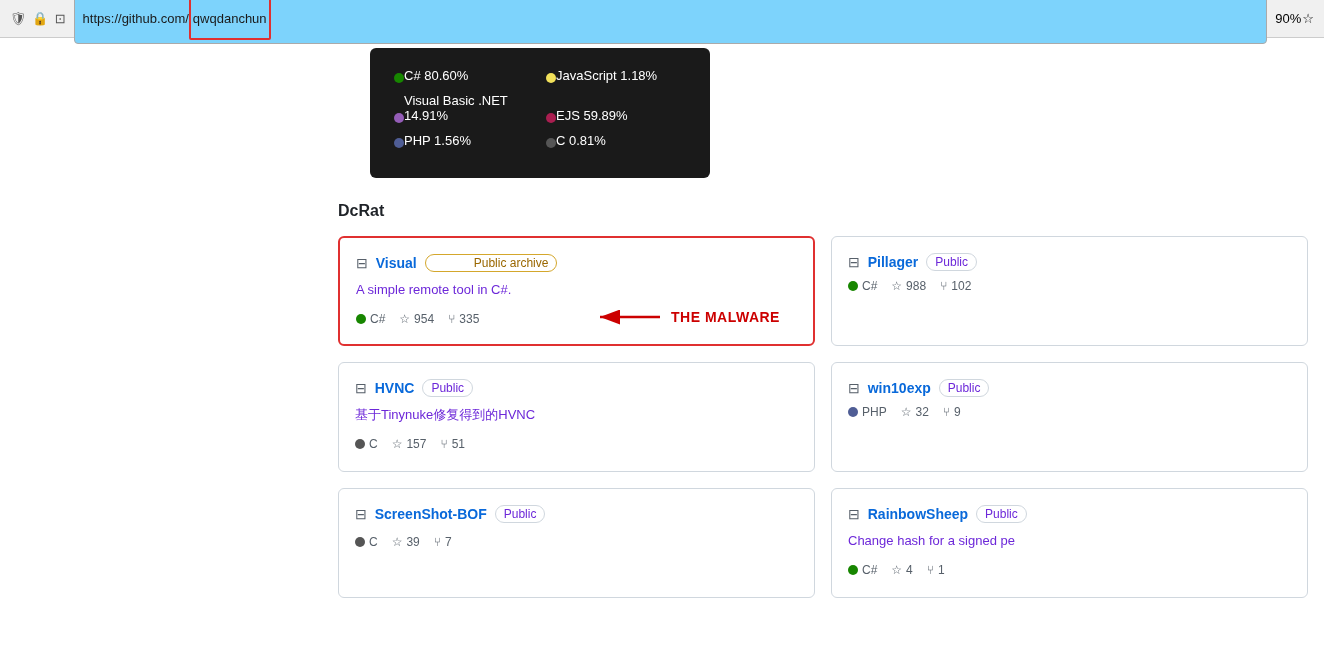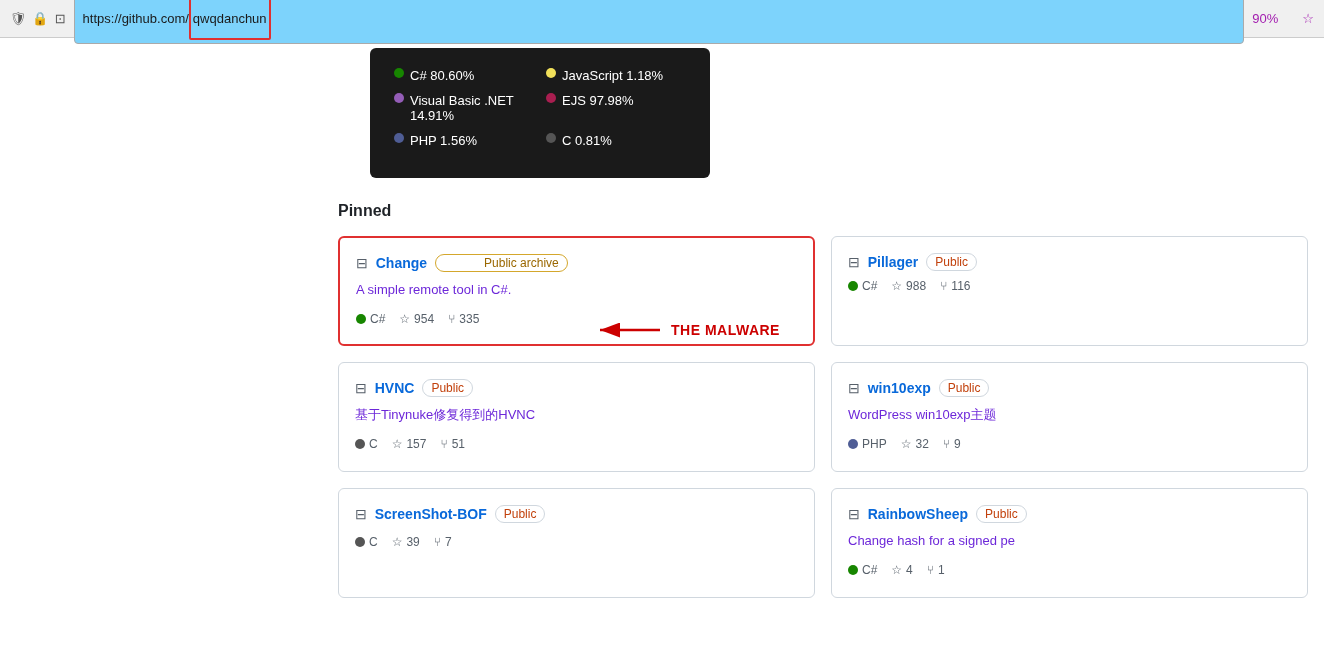--- a/index.html
+++ b/index.html
@@ -27,21 +27,21 @@
       color: #1a1a1a;
       display: flex;
       align-items: center;
     }
     .url-highlight {
       border: 2px solid #e03030;
       border-radius: 2px;
       padding: 12px 2px;
       color: #1a1a1a;
     }
-    .zoom-star { display: flex; gap: 24px; align-items: center; font-size: 13px; color: #a21caf; }
+    .zoom-star { display: flex; gap: 1px; align-items: center; font-size: 13px; color: #000000; }
 
     
     .page-content {
       padding: 0 0 30px 0;
       max-width: 1324px;
     }
 
     
     .language-card {
       background: #1a1a1a;
@@ -53,22 +53,21 @@
       margin-left: 370px;
       margin-top: 10px;
     }
     .lang-row {
       display: flex;
       justify-content: space-between;
       margin-bottom: 10px;
     }
     .lang-item {
       display: flex;
-      align-items: flex-start;
-      gap: 6px;
+      align-items: flex-end;
       font-size: 13px;
       min-width: 140px;
     }
     .lang-dot {
       width: 10px;
       height: 10px;
       border-radius: 50%;
       flex-shrink: 0;
     }
 
@@ -117,21 +116,21 @@
       font-weight: 600;
       color: #0969da;
       font-size: 14px;
       text-decoration: none;
     }
     .badge {
       border: 1px solid #d0d7de;
       border-radius: 20px;
       padding: 1px 8px;
       font-size: 12px;
-      color: #c2410c;
+      color: #6d28d9;
     }
     .badge-archive {
       border-color: #d4a72c;
       color: #9a6700;
       background: transparent;
       padding-left: 48px;
     }
     .repo-desc {
       font-size: 13px;
       color: #6d28d9;
@@ -199,44 +198,44 @@
           <span>JavaScript 1.18%</span>
         </div>
       </div>
       <div class="lang-row">
         <div class="lang-item">
           <div class="lang-dot" style="background:#945db7;"></div>
           <span>Visual Basic .NET 14.91%</span>
         </div>
         <div class="lang-item">
           <div class="lang-dot" style="background:#a91e50;"></div>
-          <span>EJS 97.98%</span>
+          <span>EJS 59.89%</span>
         </div>
       </div>
       <div class="lang-row">
         <div class="lang-item">
           <div class="lang-dot" style="background:#4F5D95;"></div>
           <span>PHP 1.56%</span>
         </div>
         <div class="lang-item">
           <div class="lang-dot" style="background:#555555;"></div>
           <span>C 0.81%</span>
         </div>
       </div>
     </div>
 
     <div class="pinned-section">
-      <div class="pinned-title">Pinned</div>
+      <div class="pinned-title">DcRat</div>
 
       <div class="pinned-grid">
 
         <div class="repo-card highlighted">
           <div class="repo-card-header">
             <span class="repo-icon">⊟</span>
-            <a class="repo-name" href="#">Change</a>
+            <a class="repo-name" href="#">Visual</a>
             <span class="badge badge-archive">Public archive</span>
           </div>
           <div class="repo-desc">A simple remote tool in C#.</div>
           <div class="repo-meta">
             <div class="lang-indicator">
               <div class="meta-dot" style="background:#178600;"></div>
               <span>C#</span>
             </div>
             <div class="meta-item">
               <span>☆</span>
@@ -259,21 +258,21 @@
             <div class="lang-indicator">
               <div class="meta-dot" style="background:#178600;"></div>
               <span>C#</span>
             </div>
             <div class="meta-item">
               <span>☆</span>
               <span>988</span>
             </div>
             <div class="meta-item">
               <span>⑂</span>
-              <span>116</span>
+              <span>102</span>
             </div>
           </div>
         </div>
 
         <div class="repo-card">
           <div class="repo-card-header">
             <span class="repo-icon">⊟</span>
             <a class="repo-name" href="#">HVNC</a>
             <span class="badge">Public</span>
           </div>
@@ -293,21 +292,20 @@
             </div>
           </div>
         </div>
 
         <div class="repo-card">
           <div class="repo-card-header">
             <span class="repo-icon">⊟</span>
             <a class="repo-name" href="#">win10exp</a>
             <span class="badge">Public</span>
           </div>
-          <div class="repo-desc">WordPress win10exp主题</div>
           <div class="repo-meta">
             <div class="lang-indicator">
               <div class="meta-dot" style="background:#4F5D95;"></div>
               <span>PHP</span>
             </div>
             <div class="meta-item">
               <span>☆</span>
               <span>32</span>
             </div>
             <div class="meta-item">
@@ -359,21 +357,21 @@
             <div class="meta-item">
               <span>⑂</span>
               <span>1</span>
             </div>
           </div>
         </div>
 
       </div>
     </div>
 
-    <div style="position:absolute; top:315px; left:595px; display:flex; align-items:center; gap:6px; pointer-events:none;">
+    <div style="position:absolute; top:302px; left:595px; display:flex; align-items:center; gap:6px; pointer-events:none;">
       <svg width="70" height="30" viewBox="0 0 70 30">
         <defs>
           <marker id="arrowhead" markerWidth="8" markerHeight="6" refX="8" refY="3" orient="auto">
             <polygon points="0 0, 8 3, 0 6" fill="#cc0000"></polygon>
           </marker>
         </defs>
         <line x1="65" y1="15" x2="5" y2="15" stroke="#cc0000" stroke-width="2.5" marker-end="url(#arrowhead)"></line>
       </svg>
       <span style="color:#cc0000; font-weight:900; font-size:14px; letter-spacing:0.5px;">THE MALWARE</span>
     </div>

